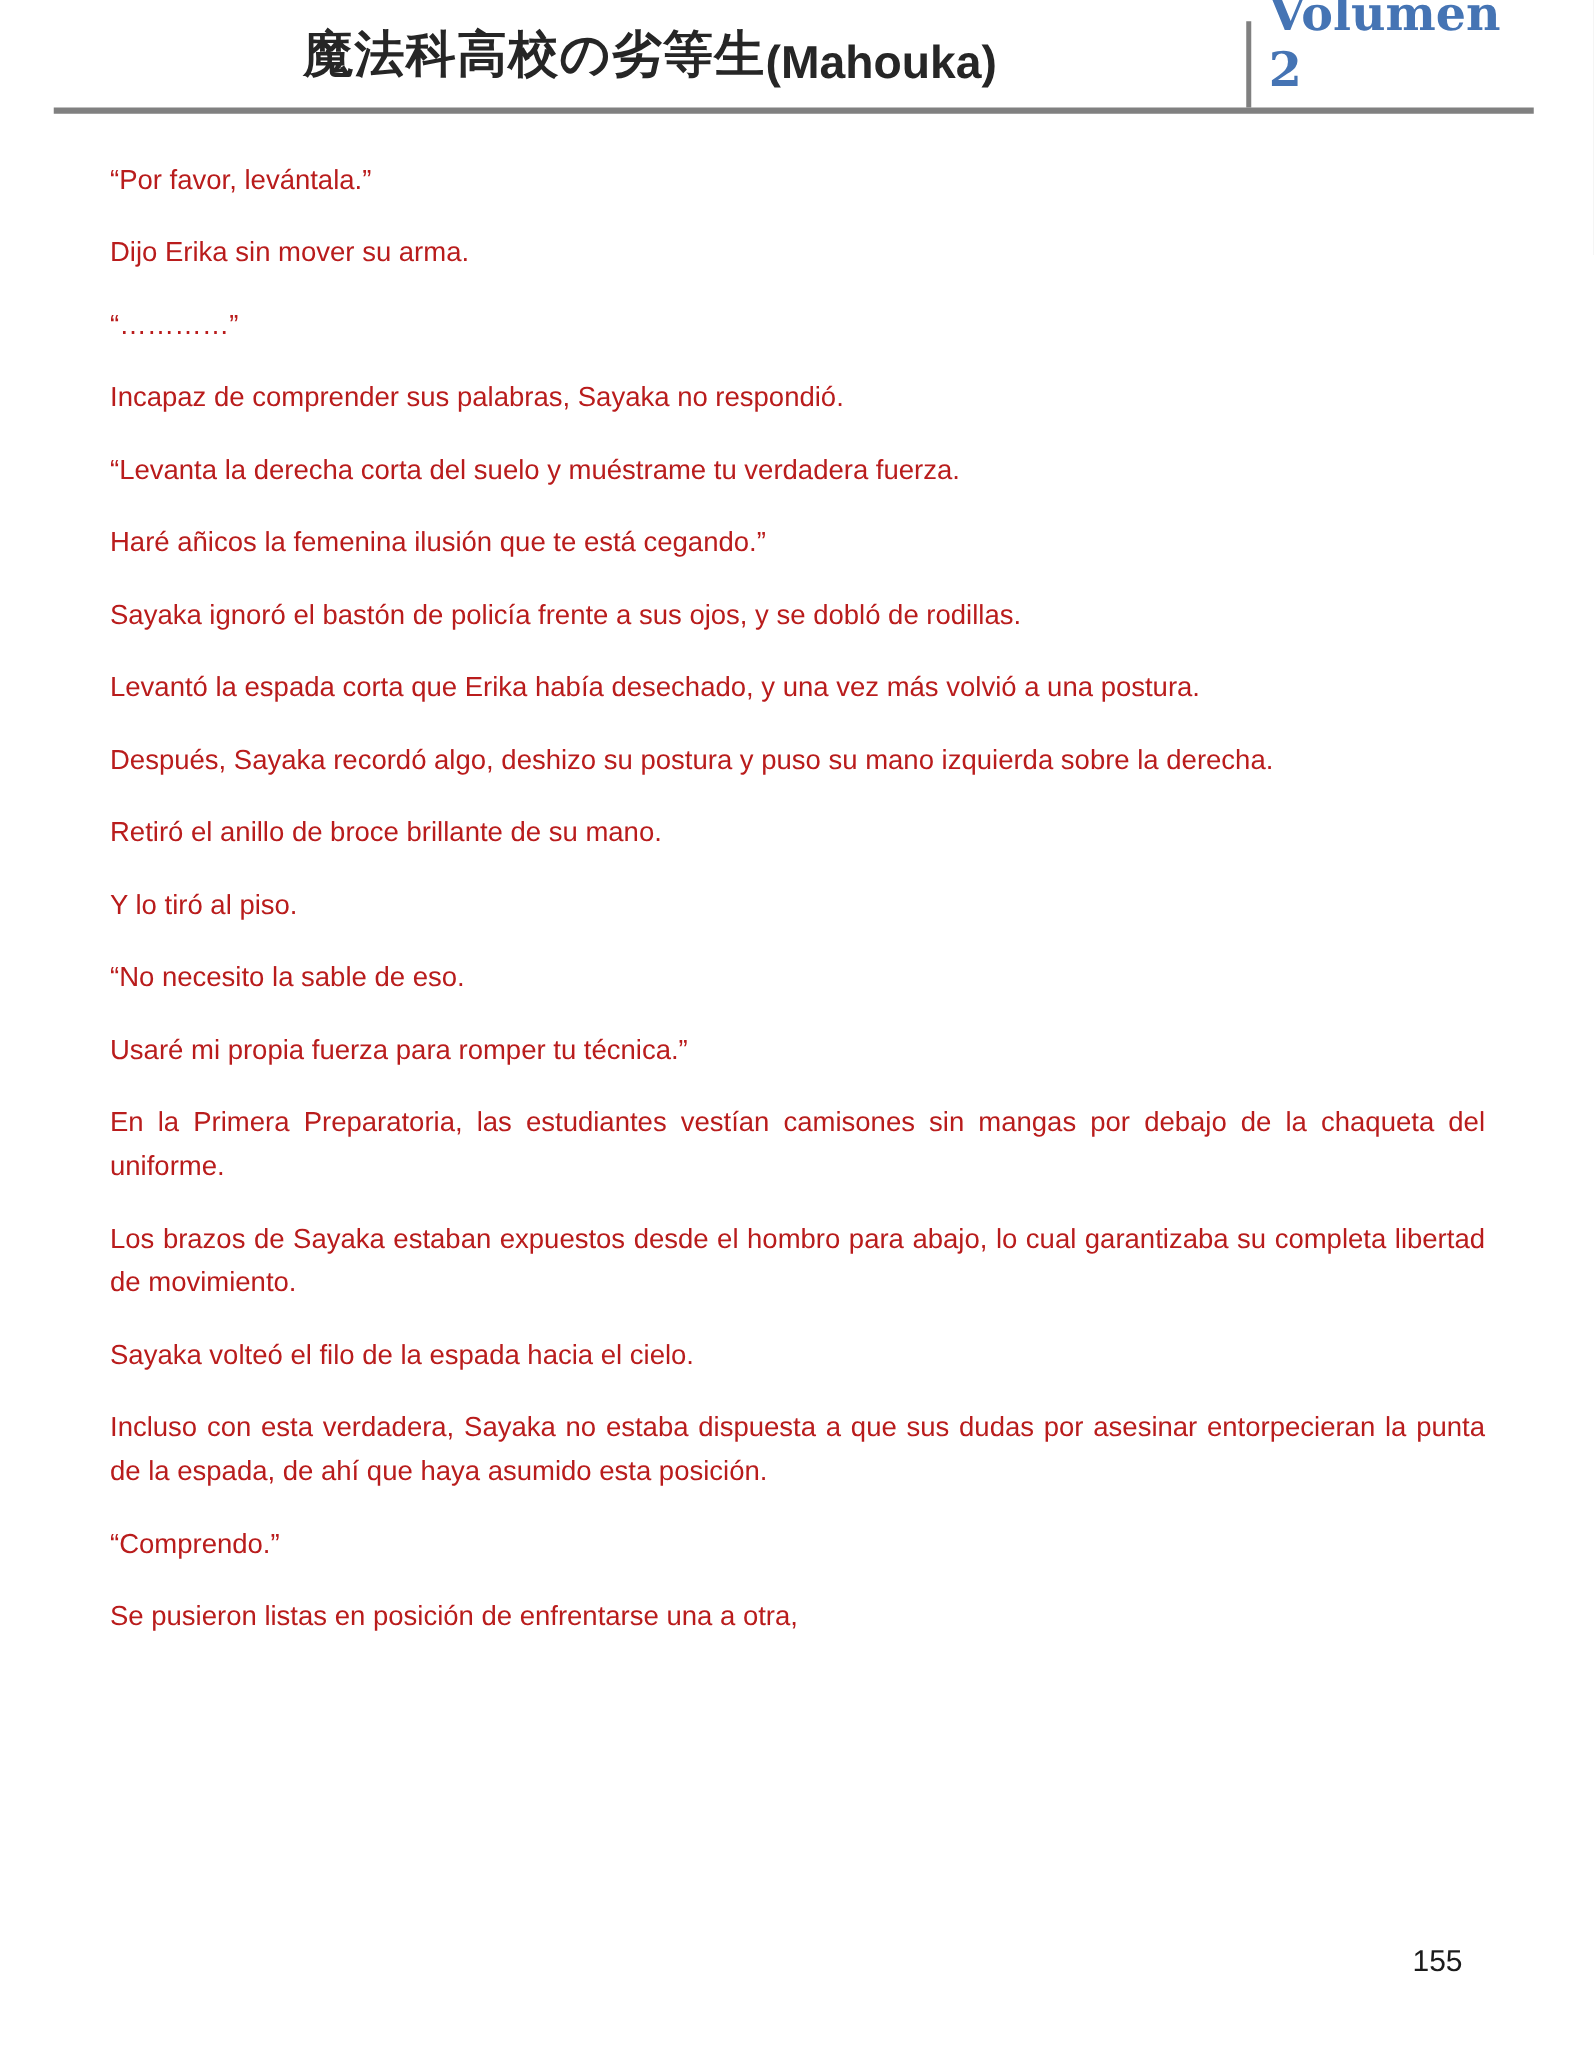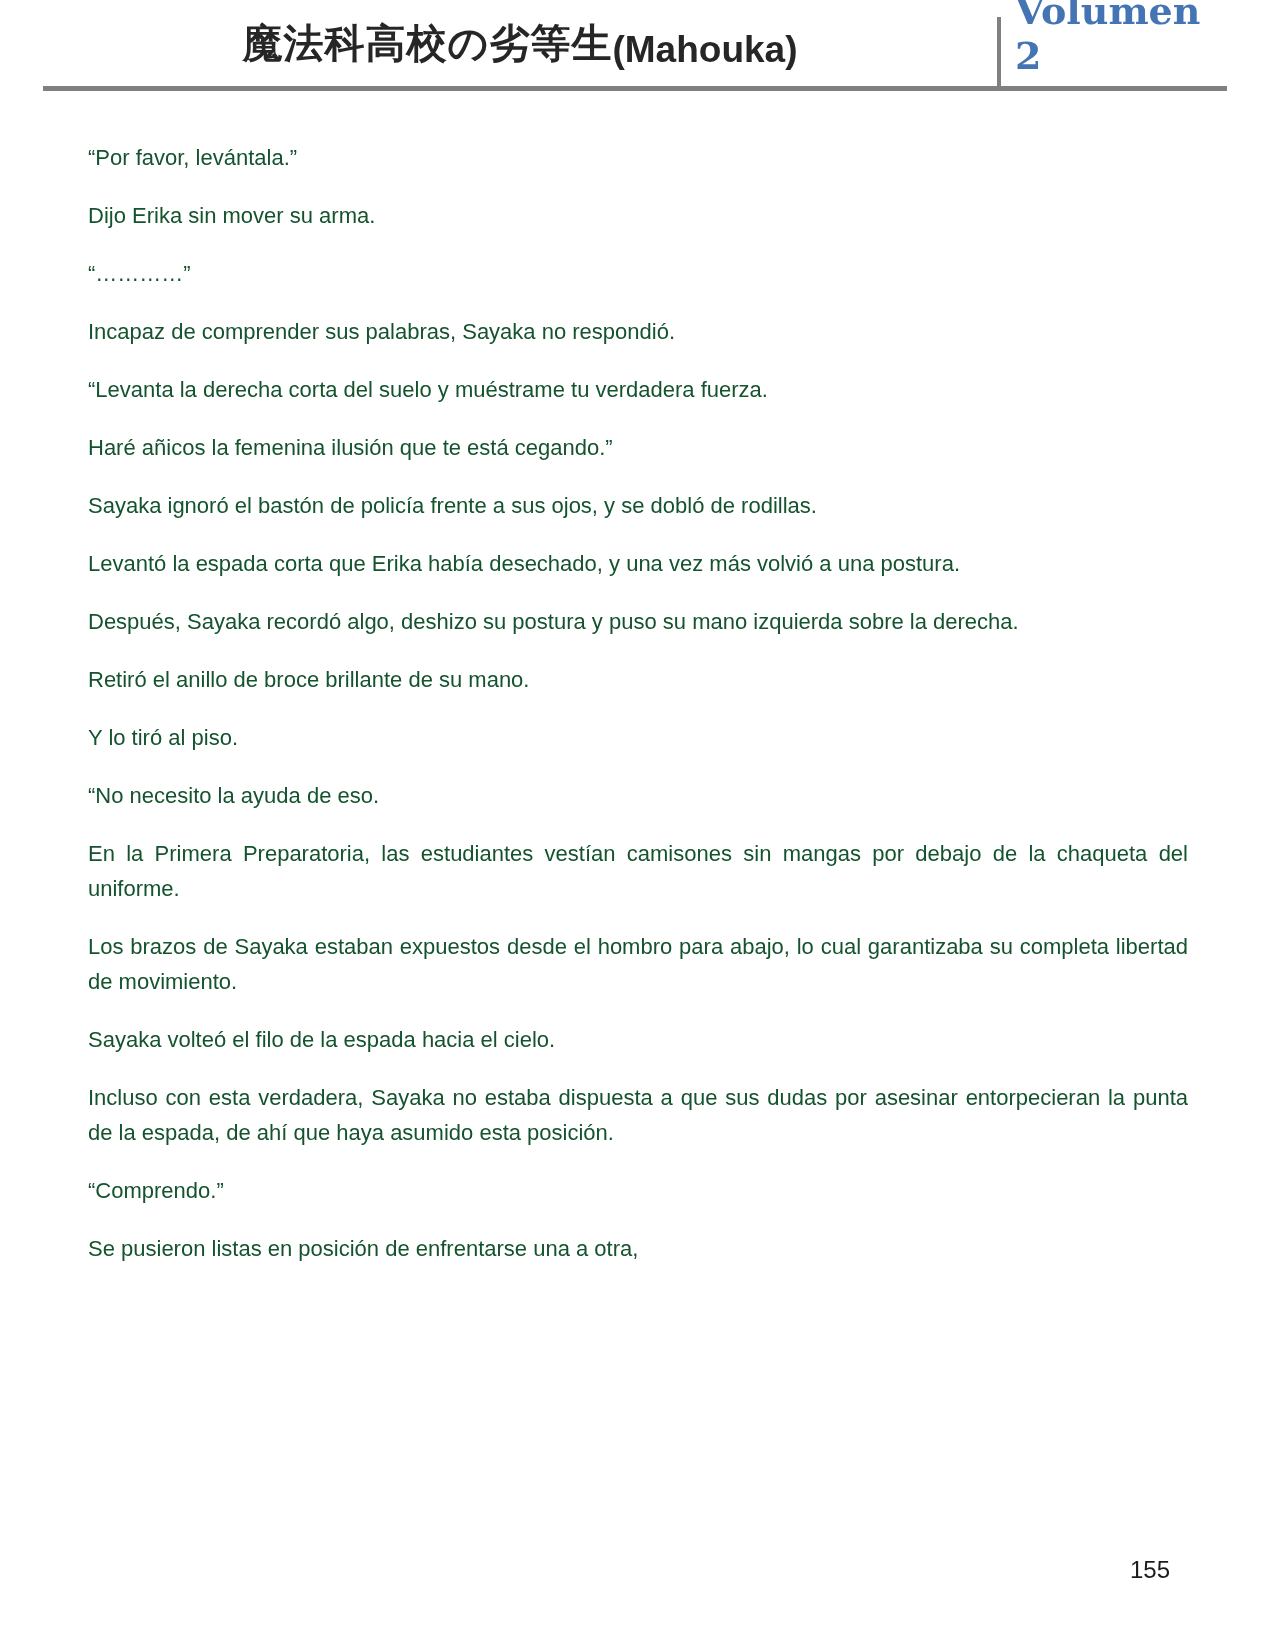--- a/index.html
+++ b/index.html
@@ -61,26 +61,26 @@
   .volume-label {
     font-family: "DejaVu Serif", serif;
     font-weight: 700;
     font-size: 38px;
     color: #4574b4;
   }
 
   
   .body-text {
     position: absolute;
-    top: 140px;
+    top: 126px;
     left: 88px;
     width: 1100px;
     font-size: 22px;
     line-height: 35px;
-    color: #14532d;
+    color: #b91c1c;
   }
   .body-text p {
     margin-bottom: 23px;
     text-align: justify;
   }
 
   
   .page-number {
     position: absolute;
     top: 1556px;
@@ -110,21 +110,22 @@
     <p>Dijo Erika sin mover su arma.</p>
     <p>“…………”</p>
     <p>Incapaz de comprender sus palabras, Sayaka no respondió.</p>
     <p>“Levanta la derecha corta del suelo y muéstrame tu verdadera fuerza.</p>
     <p>Haré añicos la femenina ilusión que te está cegando.”</p>
     <p>Sayaka ignoró el bastón de policía frente a sus ojos, y se dobló de rodillas.</p>
     <p>Levantó la espada corta que Erika había desechado, y una vez más volvió a una postura.</p>
     <p>Después, Sayaka recordó algo, deshizo su postura y puso su mano izquierda sobre la derecha.</p>
     <p>Retiró el anillo de broce brillante de su mano.</p>
     <p>Y lo tiró al piso.</p>
-    <p>“No necesito la ayuda de eso.</p>
+    <p>“No necesito la sable de eso.</p>
+    <p>Usaré mi propia fuerza para romper tu técnica.”</p>
     <p>En la Primera Preparatoria, las estudiantes vestían camisones sin mangas por debajo de la chaqueta del uniforme.</p>
     <p>Los brazos de Sayaka estaban expuestos desde el hombro para abajo, lo cual garantizaba su completa libertad de movimiento.</p>
     <p>Sayaka volteó el filo de la espada hacia el cielo.</p>
     <p>Incluso con esta verdadera, Sayaka no estaba dispuesta a que sus dudas por asesinar entorpecieran la punta de la espada, de ahí que haya asumido esta posición.</p>
     <p>“Comprendo.”</p>
     <p>Se pusieron listas en posición de enfrentarse una a otra,</p>
   </div>
 
   <div class="page-number">155</div>
 

